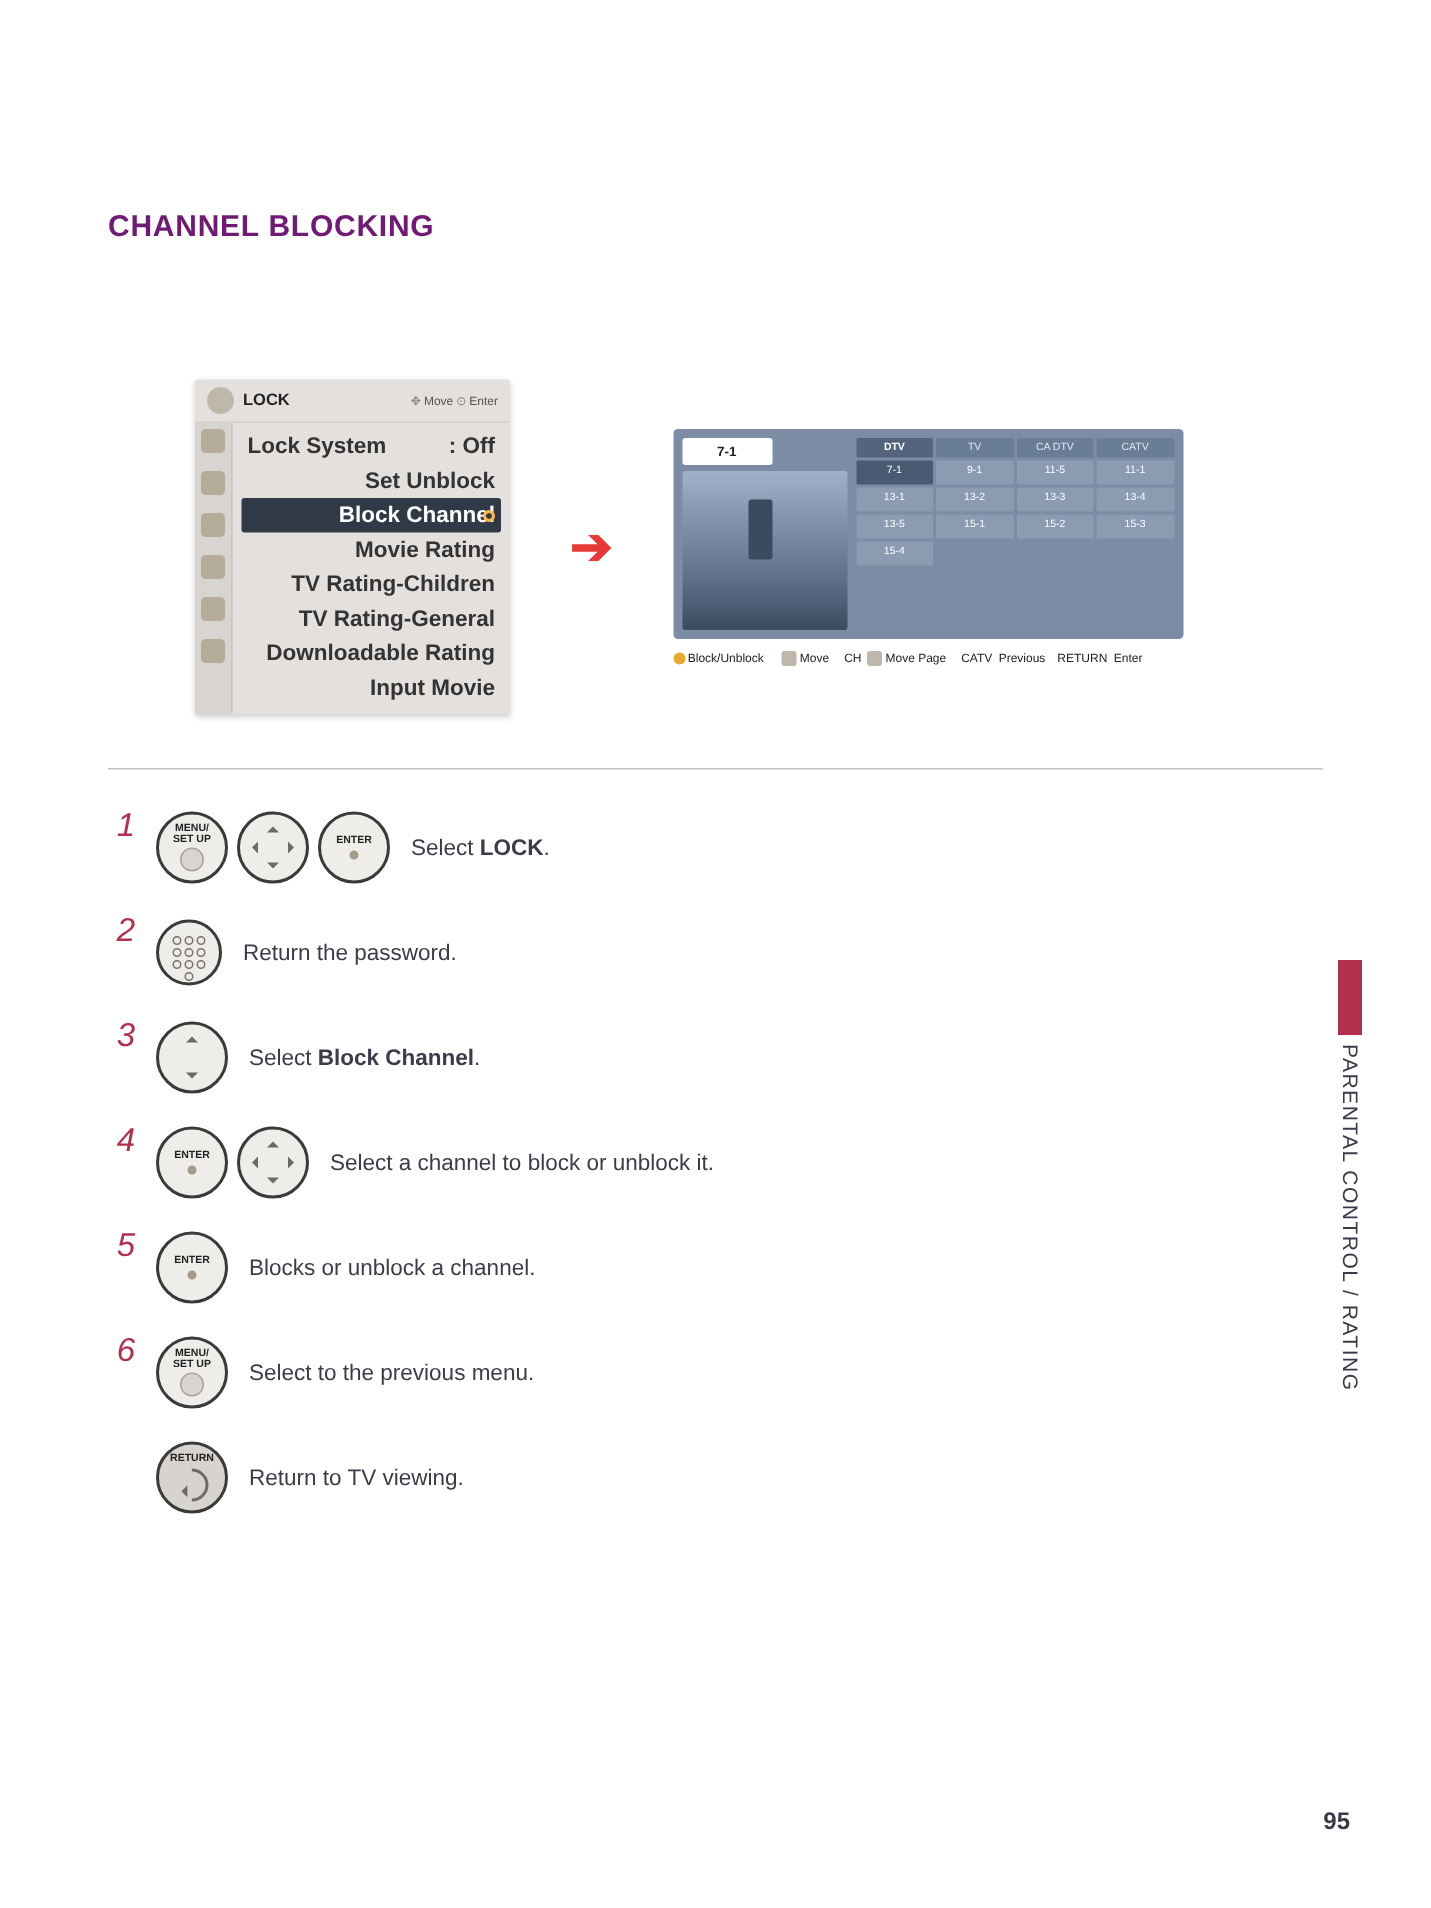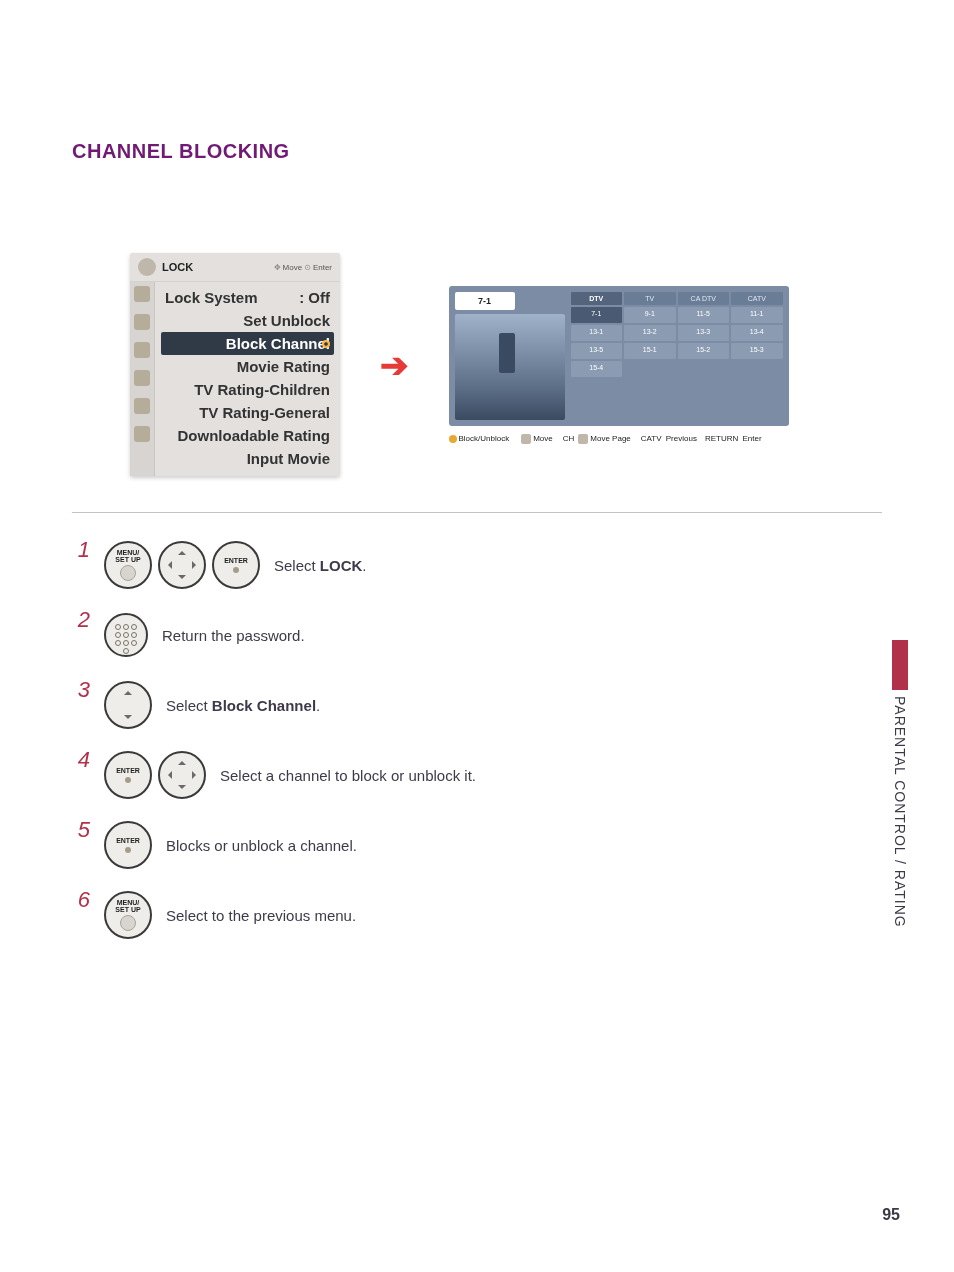--- a/index.html
+++ b/index.html
@@ -592,20 +592,32 @@
           <span style="white-space:pre;">MENU/
 SET UP</span>
           <span class="sub"></span>
         </div>
       </div>
       <div class="step-text">
         <span>Select to the previous menu.</span>
       </div>
     </div>
 
+    <div class="step">
+      <span class="step-num"></span>
+      <div class="btns">
+        <div class="rbtn ret flat">
+          <span>RETURN</span>
+          <span class="ret-arrow"></span>
+        </div>
+      </div>
+      <div class="step-text">
+        <span>Return to TV viewing.</span>
+      </div>
+    </div>
 
   </div>
 
   <div class="side-tab">
     <div class="side-mark"></div>
     <div class="side-text">PARENTAL CONTROL / RATING</div>
   </div>
 
   <div class="page-num">95</div>
 </div>

